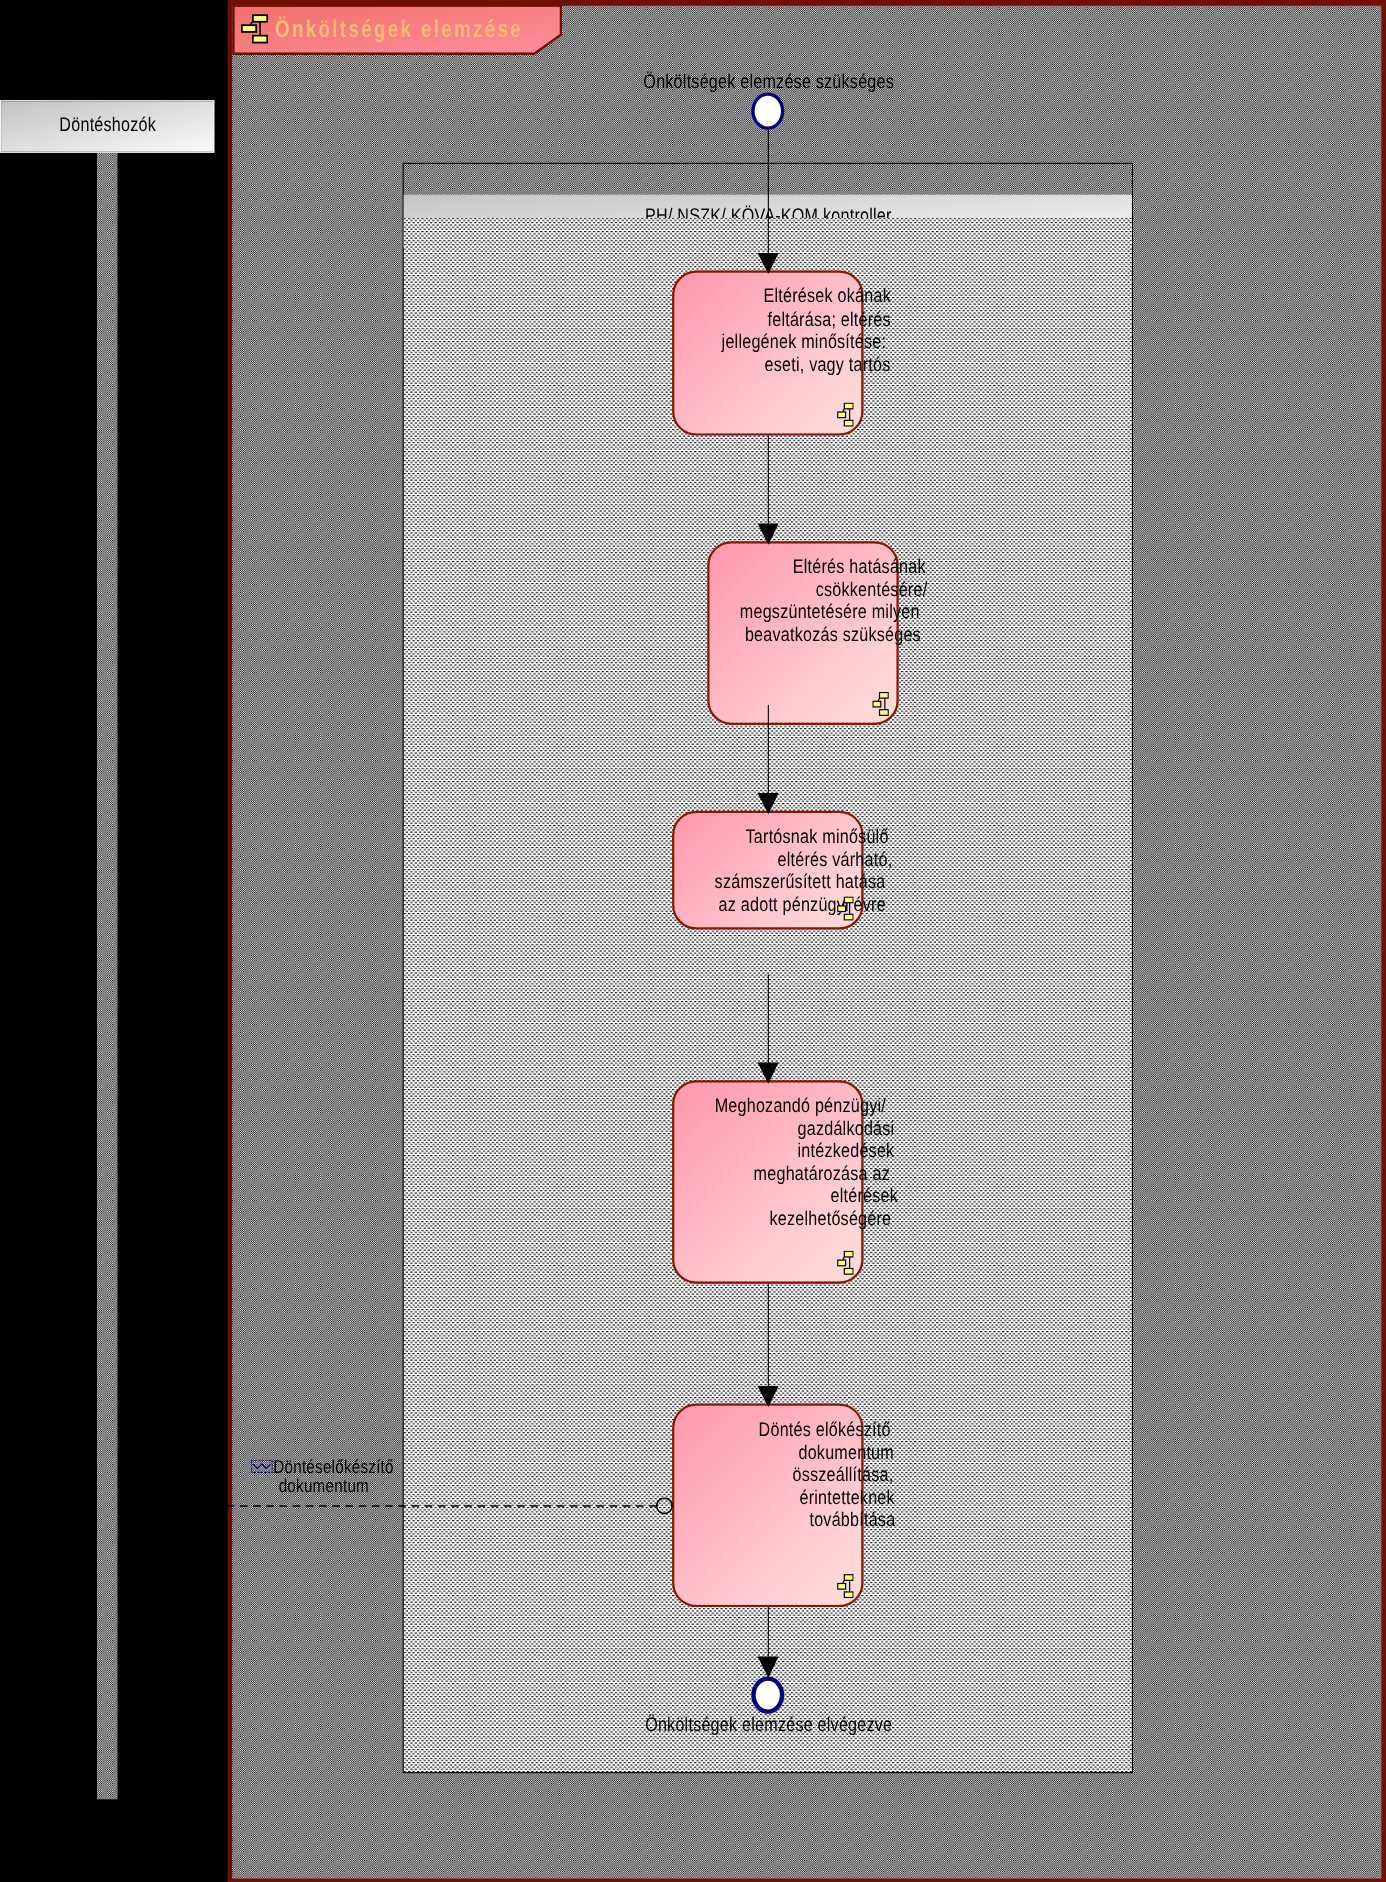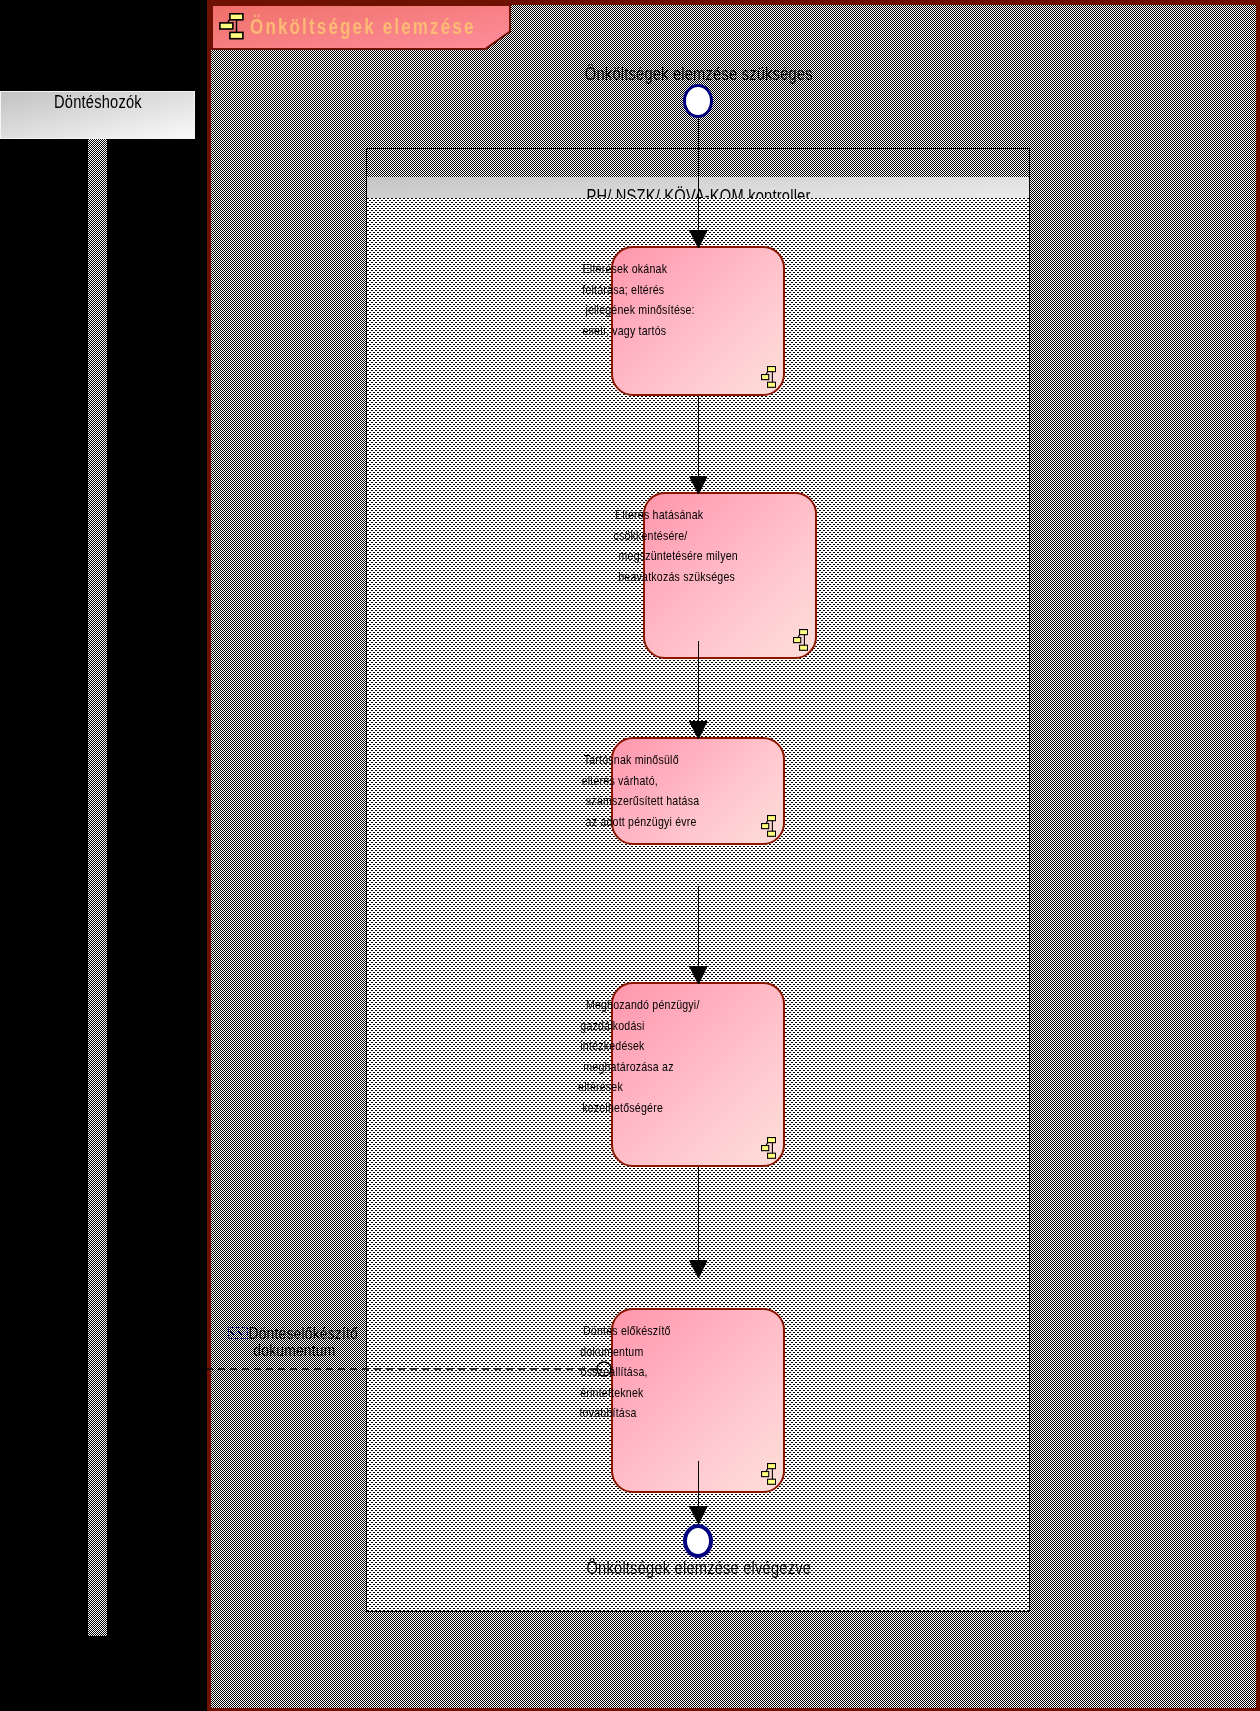--- a/index.html
+++ b/index.html
@@ -46,21 +46,21 @@
 
   
   #lane-left-header{
     position:absolute;left:1px;top:92px;width:193px;height:46px;
     background:linear-gradient(167deg,#c2c2c2 0%, #fafafa 100%);
     box-shadow:0 0 0 1px #f5f5f5;
   }
   #lane-left-label{
     position:absolute;left:0;top:0;width:100%;height:100%;
     display:flex;align-items:flex-start;justify-content:center;
-    box-sizing:border-box;
+    padding-top:11px;box-sizing:border-box;
     font-size:18px;color:#000;letter-spacing:0.25px;
   }
   #lane-left-band{
     position:absolute;left:88px;top:139px;width:19px;height:1497px;
   }
 
   
   #inner-lane{
     position:absolute;left:366px;top:148px;width:664px;height:1464px;
     border:1px solid #000;box-sizing:border-box;
@@ -80,35 +80,35 @@
   
   .proc{
     position:absolute;
     background:linear-gradient(135deg,#ff96ac 0%, #ffb6c3 42%, #ffcdd2 72%, #fdded9 100%);
     border:2px solid #8b1600;
     border-radius:22px;
     box-sizing:border-box;
   }
   .proc .txt{
     position:absolute;left:-40px;right:-40px;top:11px;
-    text-align:left;font-size:13px;color:#000;line-height:20.5px;letter-spacing:0.25px;
+    text-align:right;font-size:18px;color:#000;line-height:20.5px;letter-spacing:0.25px;
   }
   .proc .txt .ln{white-space:nowrap;display:block;}
   .cnd{display:inline-block;transform:scaleX(0.815);transform-origin:center;}
   .proc .pico{position:absolute;right:7px;bottom:6px;width:15px;height:22px;}
 
   #connectors{position:absolute;left:0;top:0;pointer-events:none;}
   .evt-label{position:absolute;font-size:18px;color:#000;white-space:nowrap;letter-spacing:0.25px;}
 
   
   #p1{left:611px;top:246px;width:174px;height:150px;}
   #p2{left:643px;top:492px;width:174px;height:167px;}
   #p3{left:611px;top:737px;width:174px;height:108px;}
   #p4{left:611px;top:982px;width:174px;height:185px;}
-  #p5{left:611px;top:1276px;width:174px;height:185px;margin-top:32px;}
+  #p5{left:611px;top:1276px;width:174px;height:185px;}
 
   #start-circle{
     position:absolute;left:683px;top:84px;width:30px;height:34px;
     border-radius:50%;background:#fff;border:3px solid #00007f;box-sizing:border-box;
   }
   #start-label{left:0px;right:0px;top:64px;width:1397px;text-align:center;}
 
   #end-circle{
     position:absolute;left:683px;top:1524px;width:30px;height:34px;
     border-radius:50%;background:#fff;border:4px solid #00007f;box-sizing:border-box;

